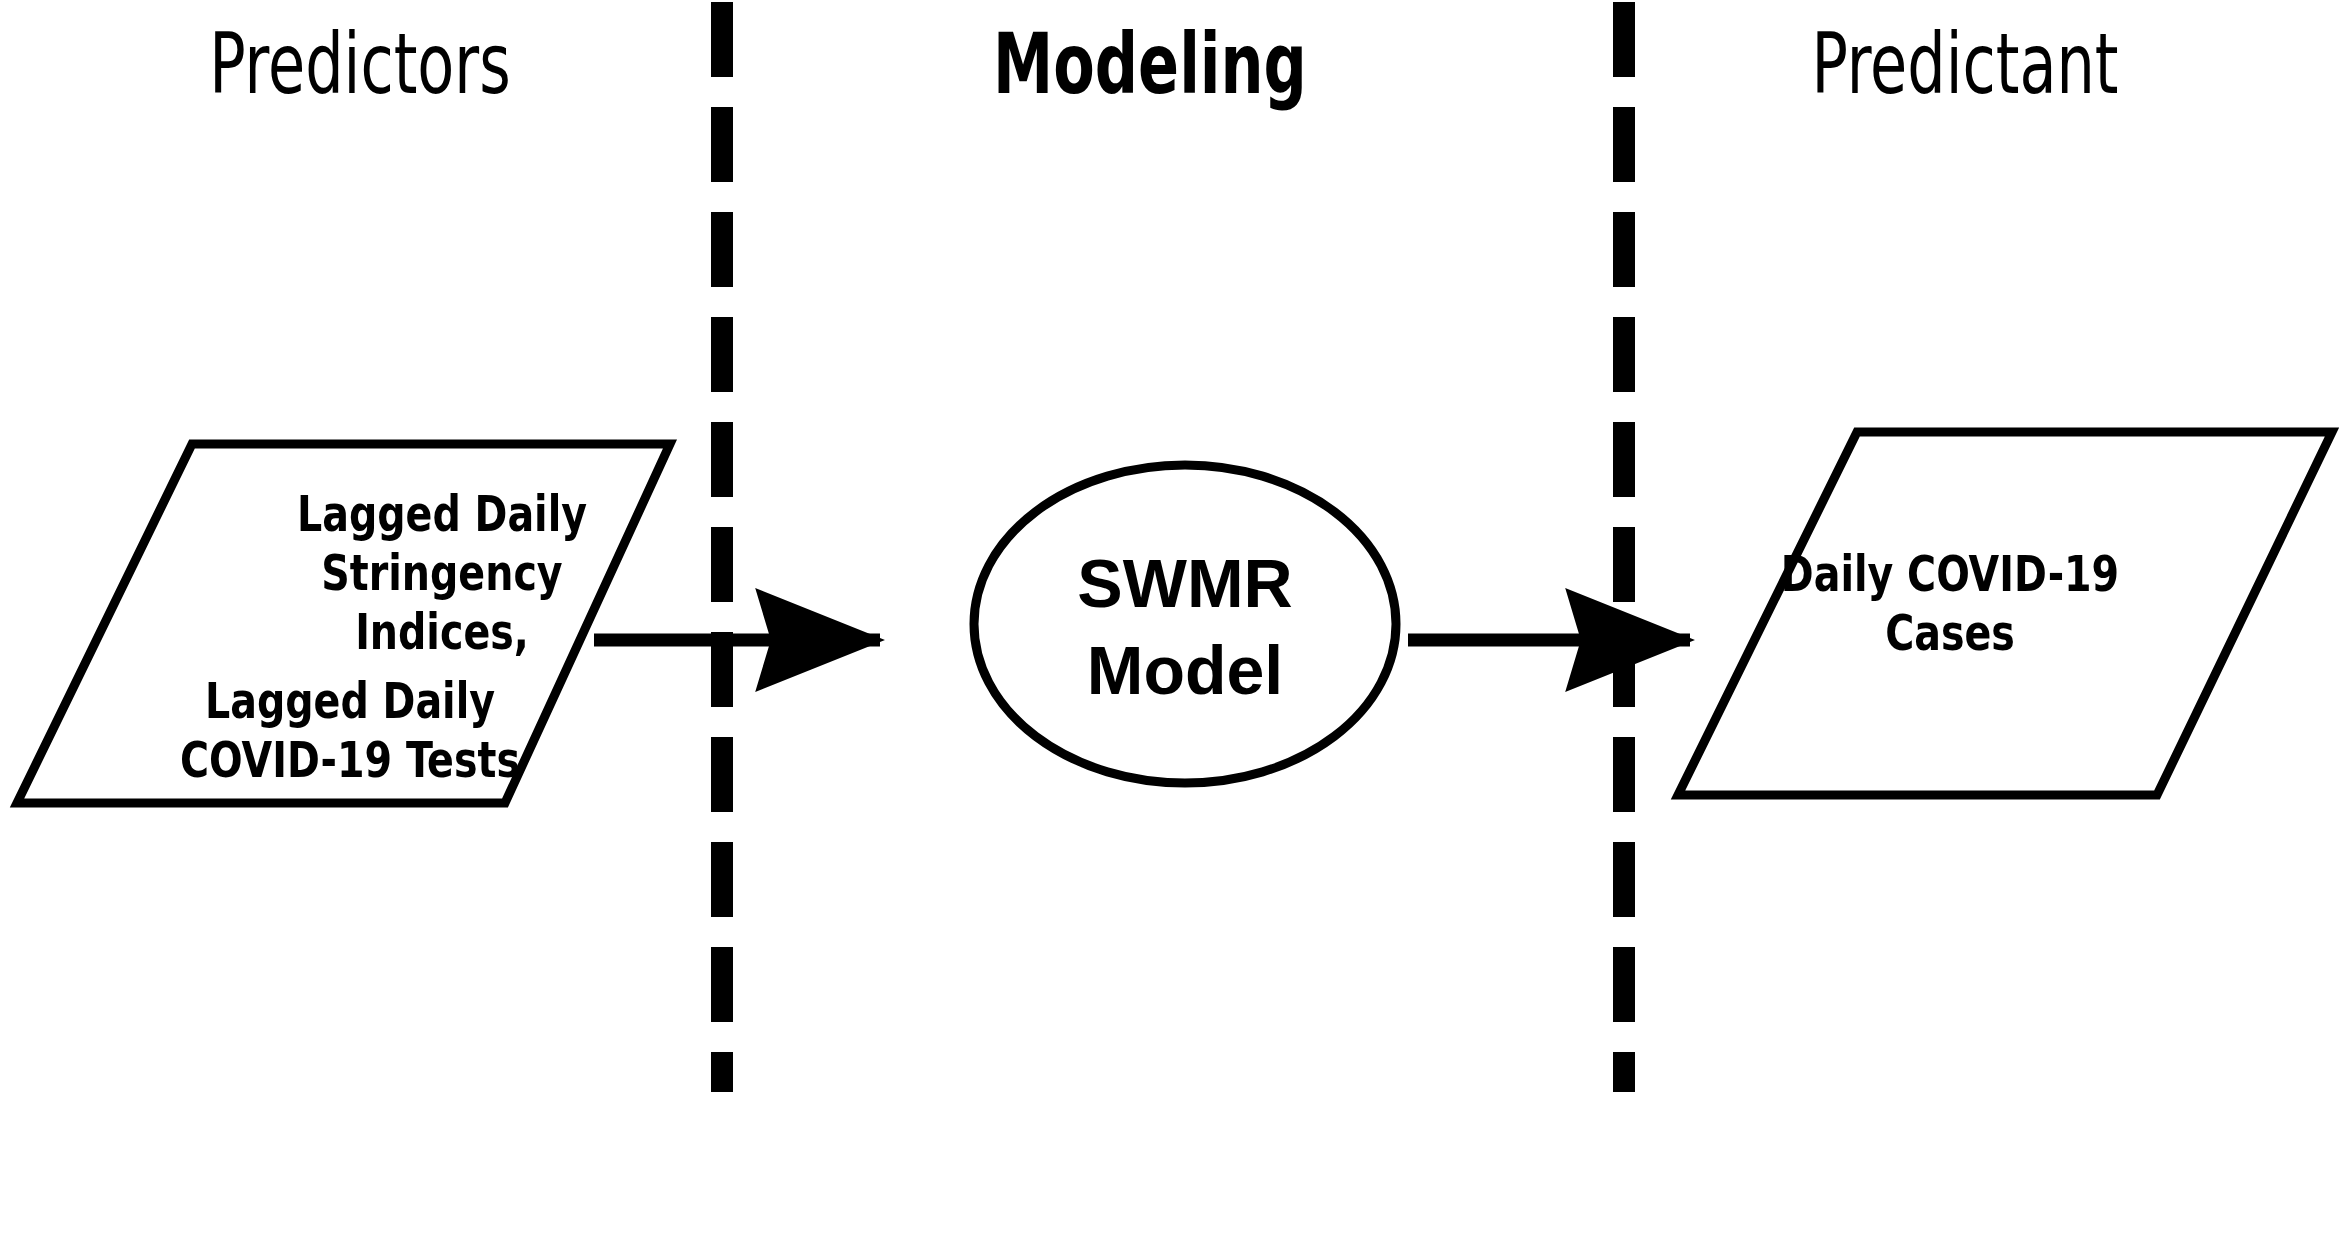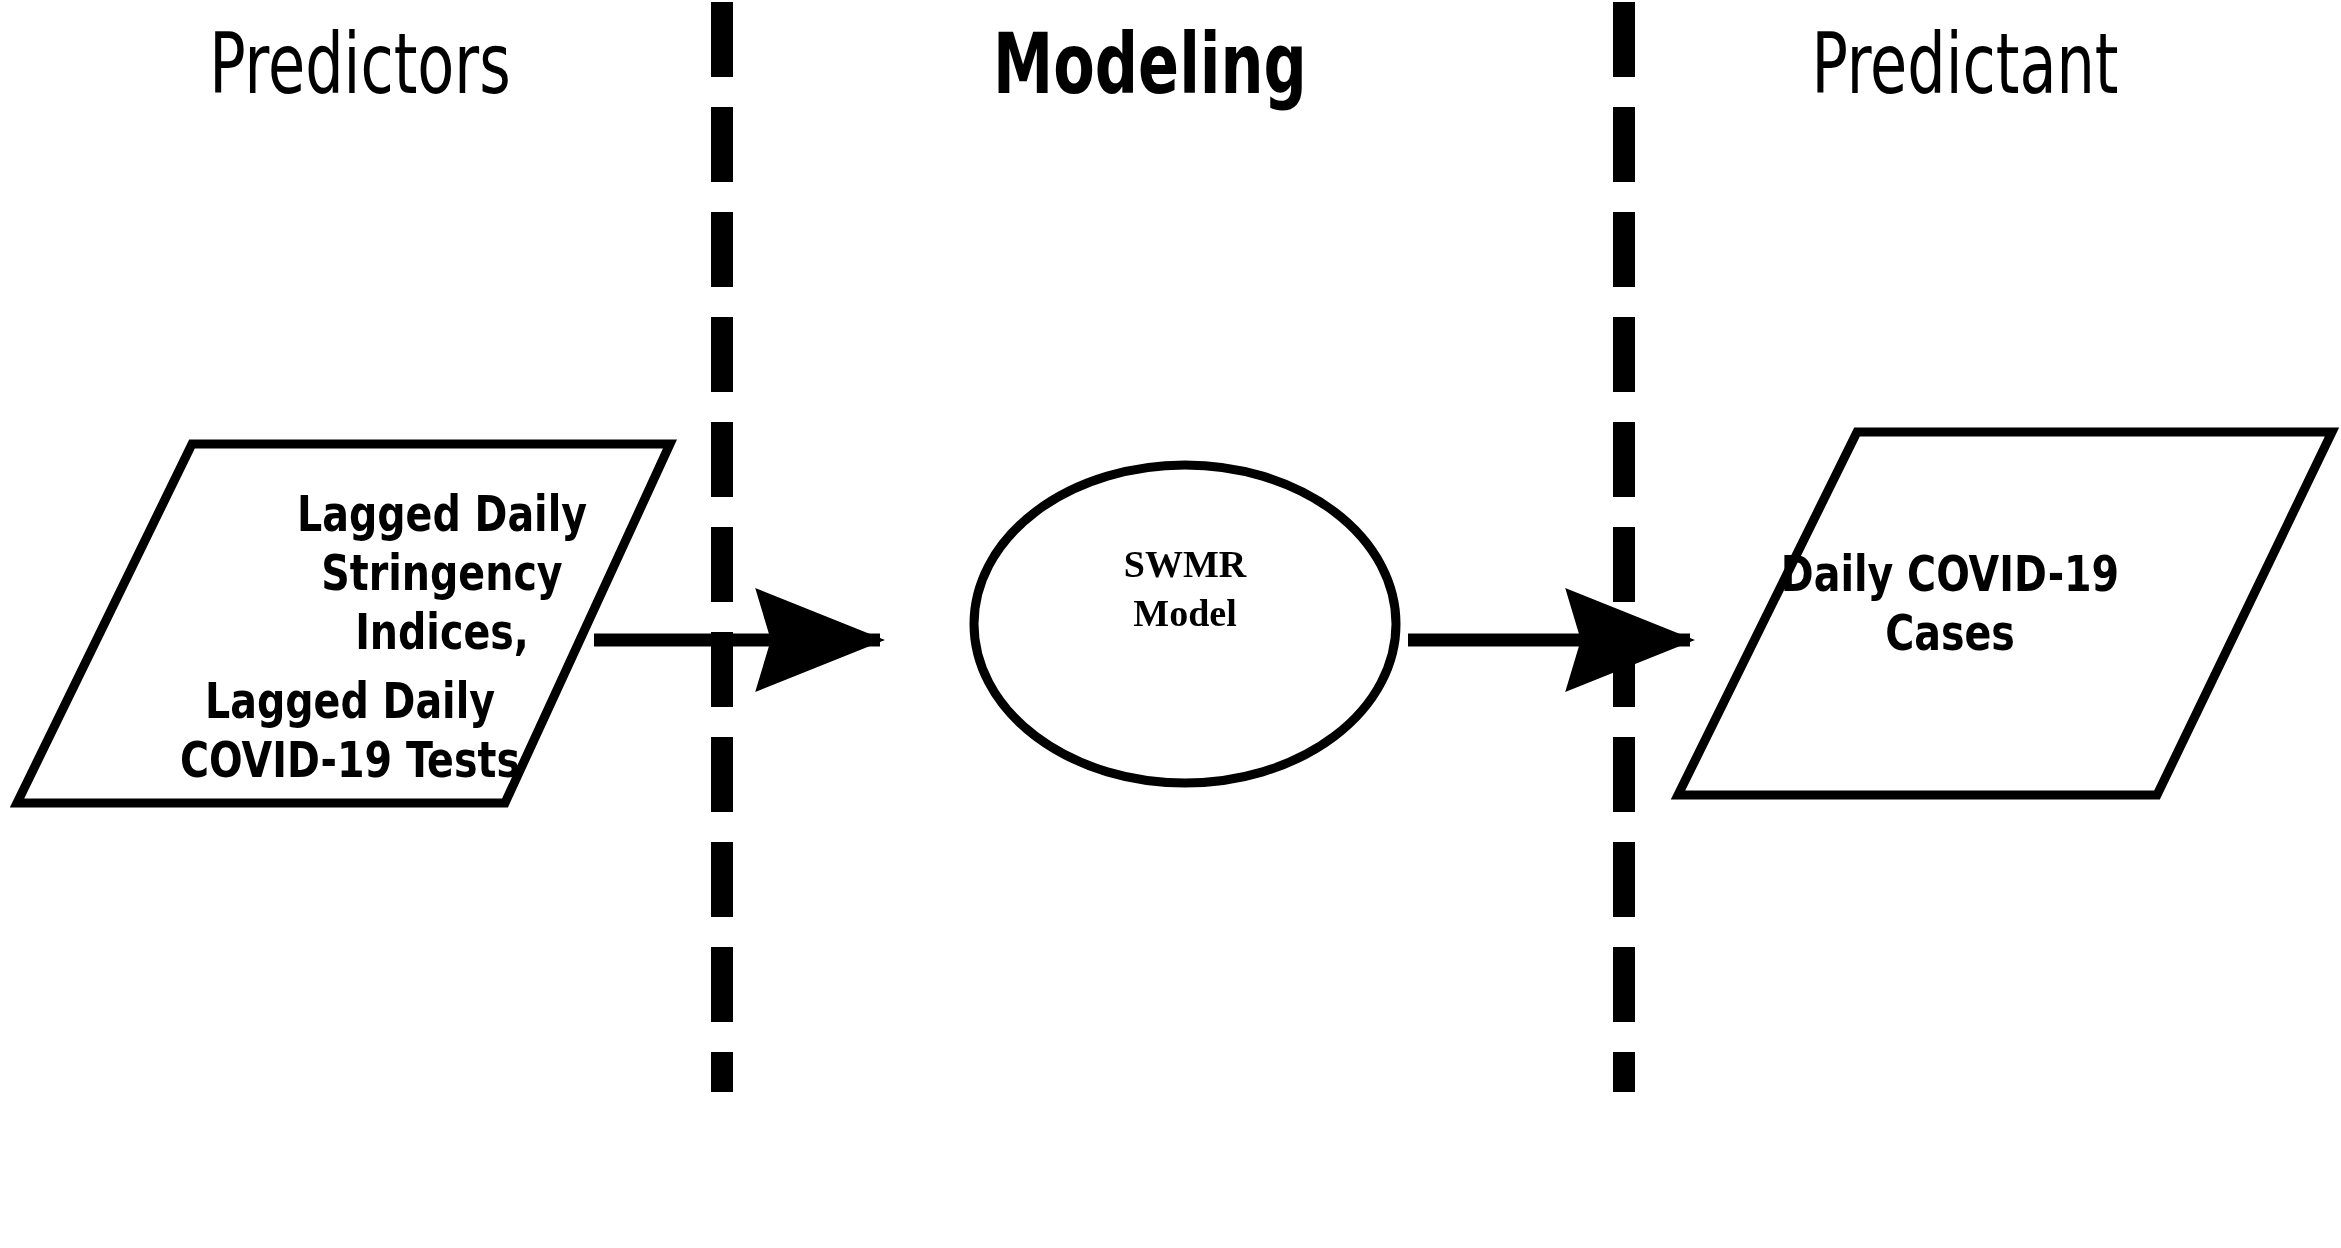--- a/index.html
+++ b/index.html
@@ -47,22 +47,22 @@
     font-weight: 700;
     line-height: 1.18;
     white-space: pre-line;
   }
   .label-condensed {
     font-family: "DejaVu Sans Condensed", "Liberation Sans Narrow", "Liberation Sans", sans-serif;
     font-size: 50px;
     transform: scaleX(0.88);
   }
   .label-wide {
-    font-family: Liberation Serif, serif;
-    font-size: 38px;
+    font-family: Liberation Sans, sans-serif;
+    font-size: 68px;
     line-height: 1.28;
   }
   .lbl-predictors-top {
     left: 242px;
     top: 485px;
     width: 400px;
   }
   .lbl-predictors-bottom {
     left: 150px;
     top: 672px;

